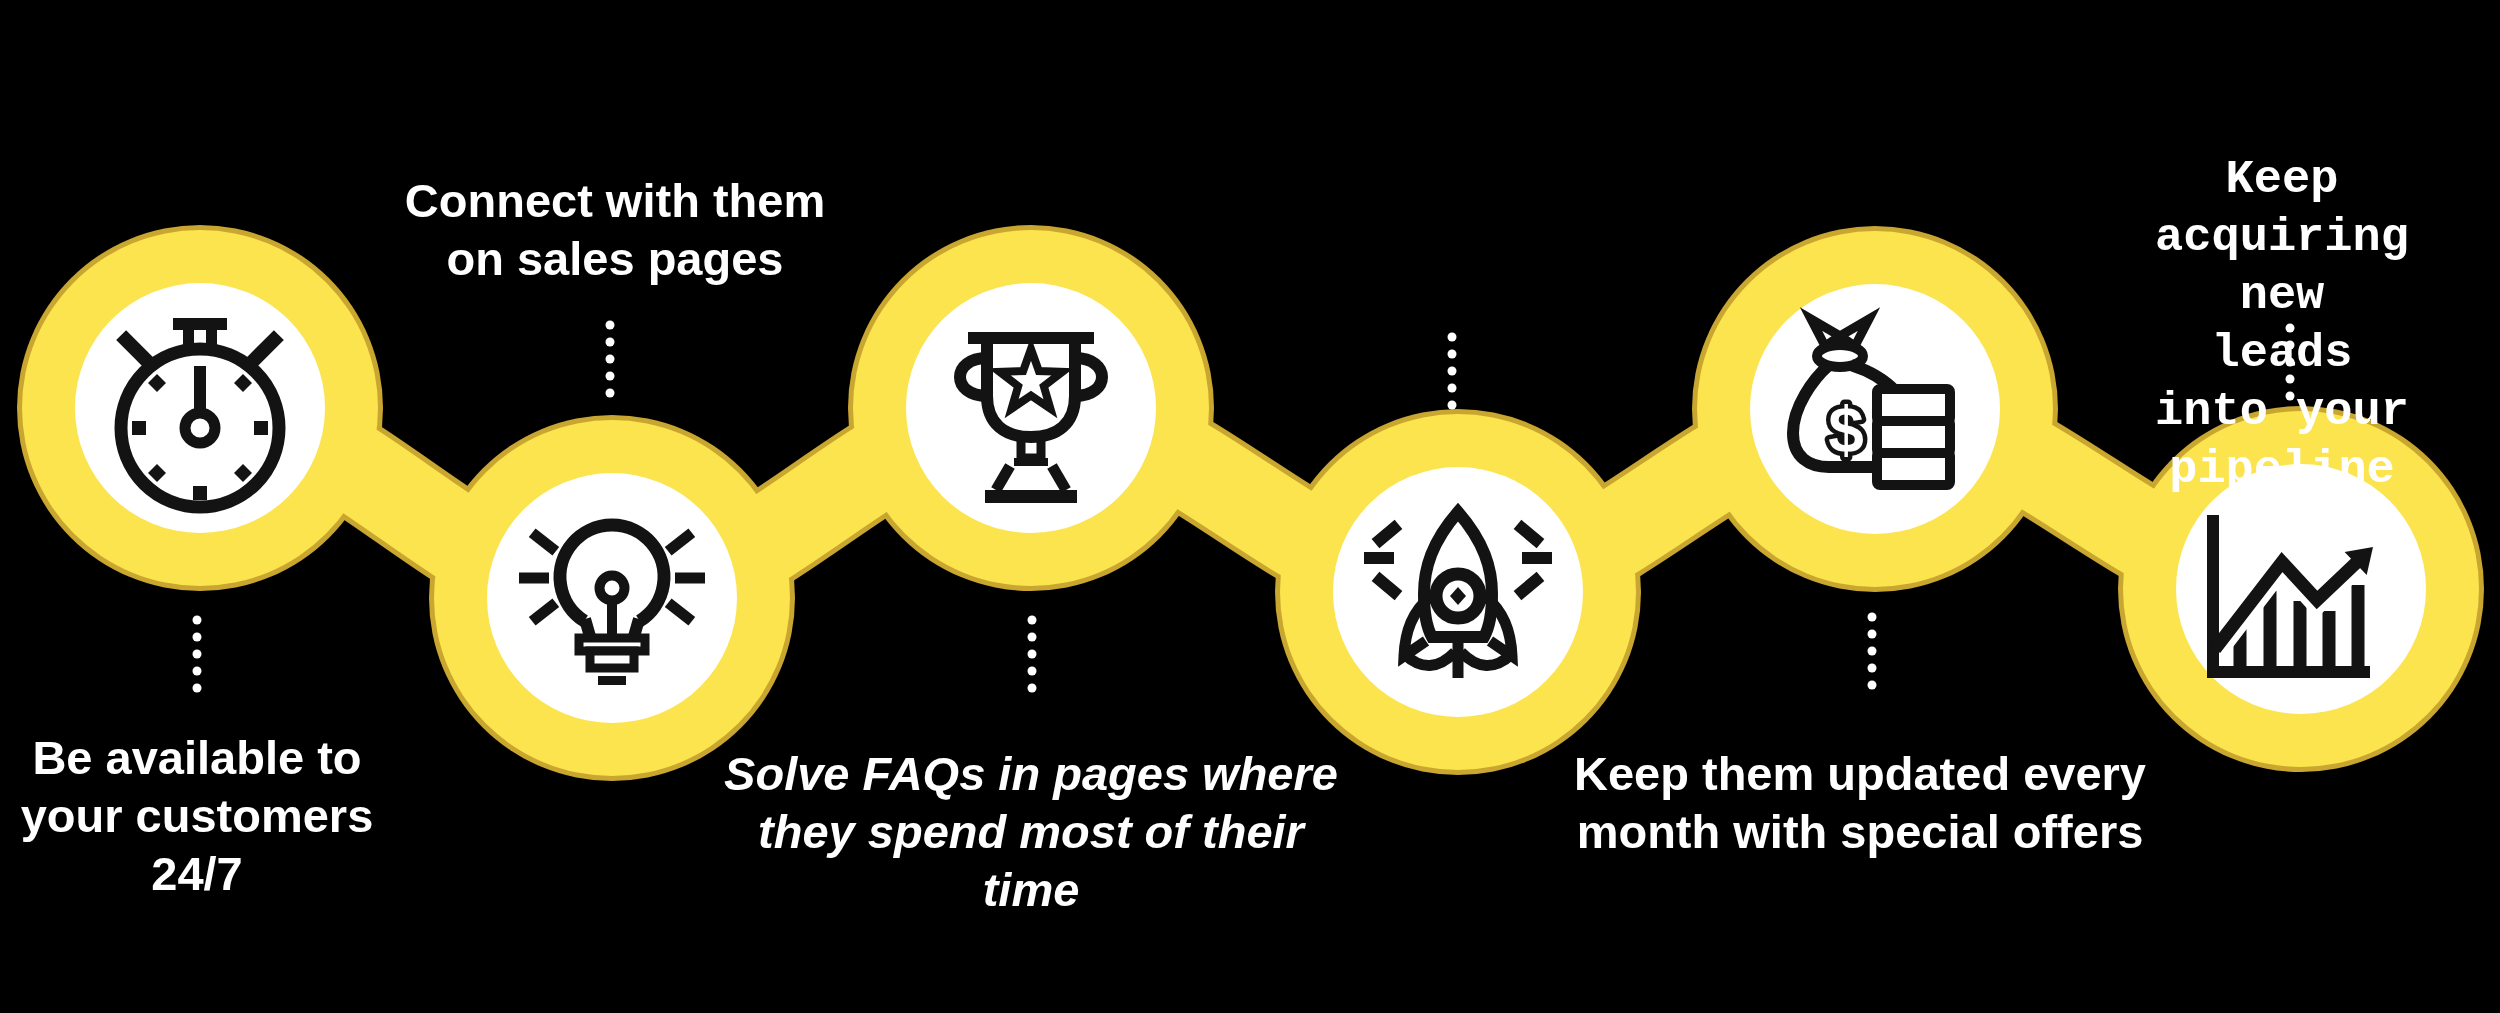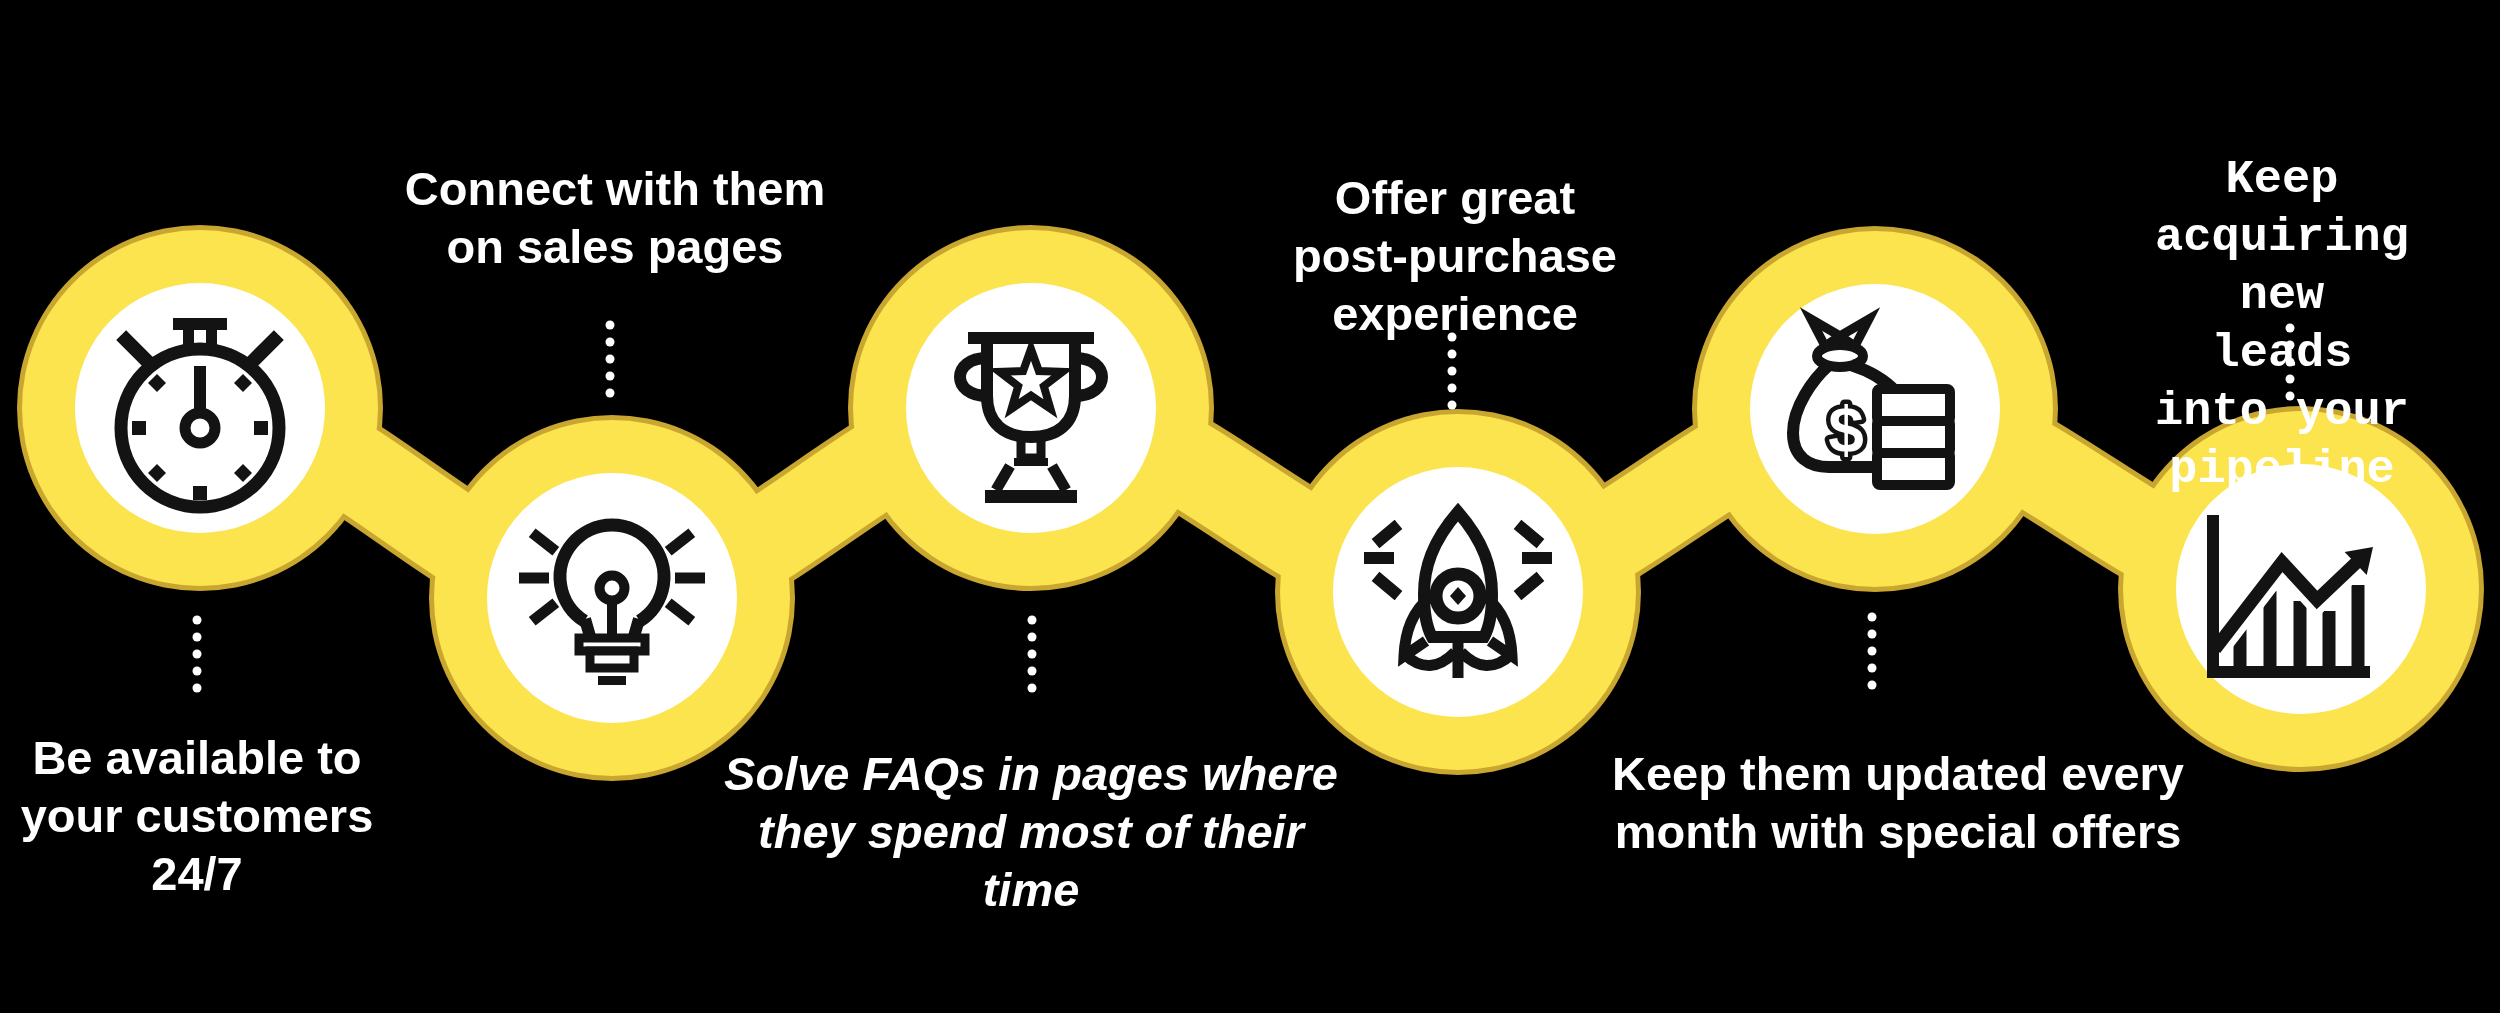--- a/index.html
+++ b/index.html
@@ -231,26 +231,23 @@
         <circle class="dot" cx="2290" cy="345" r="4.5"></circle>
       <circle class="dot" cx="2290" cy="362" r="4.5"></circle>
         <circle class="dot" cx="2290" cy="379" r="4.5"></circle>
       <circle class="dot" cx="2290" cy="396" r="4.5"></circle>
     </g>
   </svg>
 
   <div class="step-label" style="left:197px;  top:729px;text-align:center;">Be available to
 your customers
 24/7</div>
-  <div class="step-label" style="left:615px;  top:160px;">Connect with them
+  <div class="step-label" style="left:615px;  top:172px;">Connect with them
 on sales pages</div>
   <div class="step-label" style="left:1031px; top:745px;font-style:italic;">Solve FAQs in pages where
 they spend most of their
 time</div>
-  <div class="step-label" style="left:1455px; top:169px;">Offer great
-post-purchase
-experience</div>
-  <div class="step-label" style="left:1860px; top:745px;margin-left:38px;">Keep them updated every
+  <div class="step-label" style="left:1860px; top:745px;">Keep them updated every
 month with special offers</div>
   <div class="step-label" style="left:2282px; top:151px;font-family:Liberation Mono, monospace;">Keep acquiring new
 leads into your
 pipeline</div>
 </div>
 
 </body></html>

